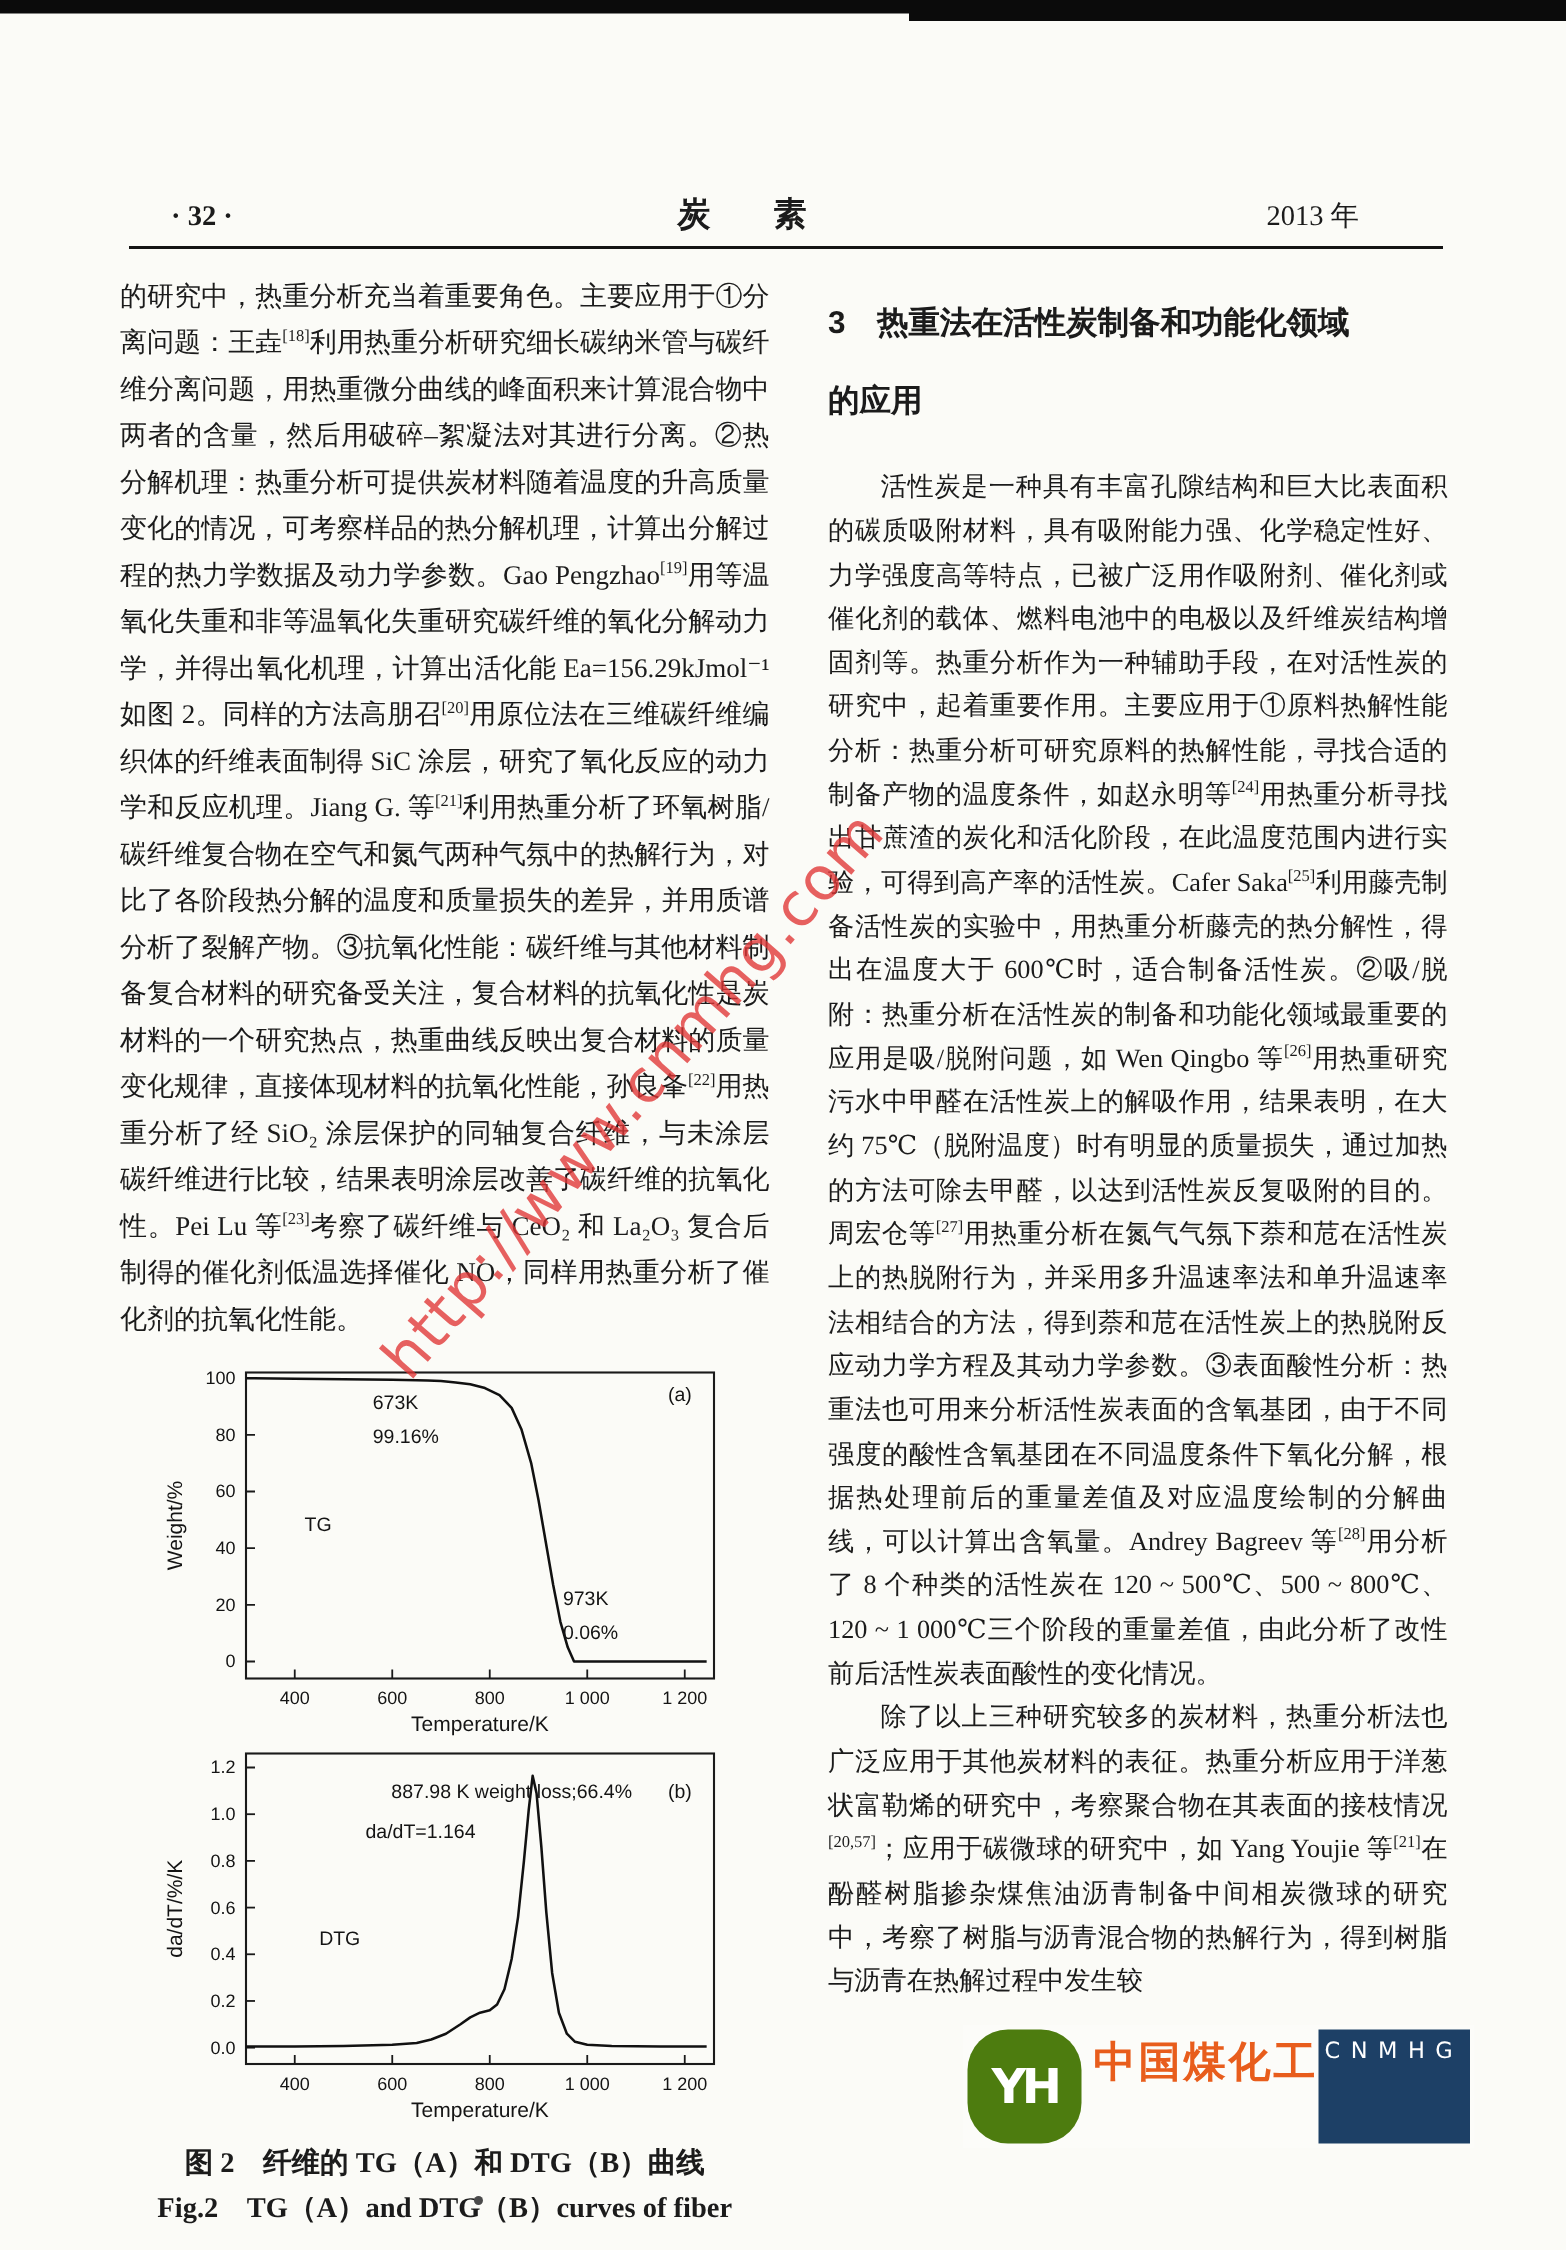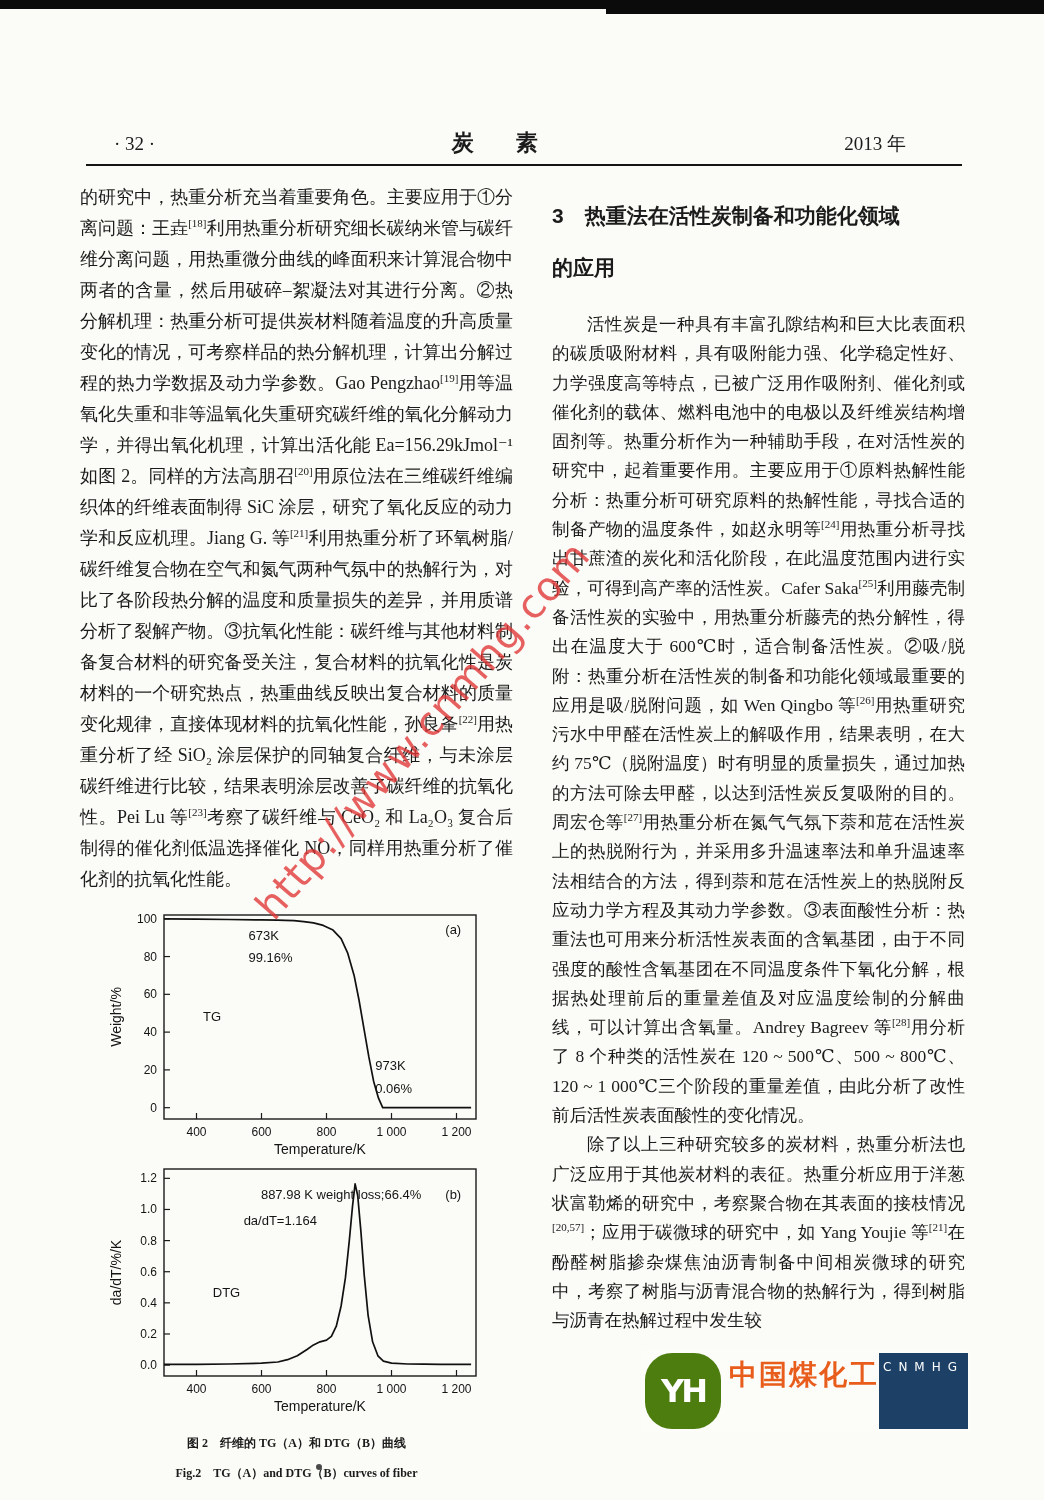--- a/index.html
+++ b/index.html
@@ -5,57 +5,57 @@
   html,body{margin:0;padding:0;background:#9a9a9a;}
   .page{position:relative;width:1044px;height:1500px;background:#fbfbf7;overflow:hidden;
         font-family:"Liberation Serif","DejaVu Serif",serif;color:#1b1b1b;}
   
   .scan-bar{position:absolute;top:0;left:0;width:100%;height:9px;background:#0b0b0b;}
   .scan-bar-right{position:absolute;top:0;right:0;width:42%;height:14px;background:#0b0b0b;}
   .scan-dot{position:absolute;left:316px;top:1464px;width:6px;height:6px;border-radius:50%;background:#4a4a4a;}
   
   .page-header{position:absolute;left:88px;top:128px;width:874px;display:flex;
                justify-content:space-between;align-items:baseline;}
-  .pg{font-size:19px;padding-left:26px;}
+  .pg{font-size:19px;padding-left:26px;font-weight:bold;}
   .journal{font-size:22px;font-weight:bold;letter-spacing:10px;}
   .year{font-size:19px;padding-right:56px;}
   .header-rule{position:absolute;left:86px;top:164px;width:876px;height:2px;background:#141414;}
   
   .col{position:absolute;}
   .col-left{left:80px;top:182px;width:433px;}
   .col-right{left:552px;top:184px;width:413px;}
   .body{margin:0;font-size:18px;line-height:31px;text-align:justify;}
   .col-right .body{font-size:17.5px;line-height:29.3px;}
   .indent{text-indent:2em;}
   sup{font-size:11px;line-height:0;}
   .heading{margin:6px 0 16px 0;font-family:"Liberation Sans","DejaVu Sans",sans-serif;
            font-weight:600;font-size:21px;line-height:52px;max-width:352px;}
   .heading.h4{margin-top:26px;}
   
   .figure{margin:12px 0 0 0;}
   .figure svg{display:block;margin:0 0 2px 26px;}
-  .figure figcaption{margin-top:12px;text-align:center;font-weight:bold;font-size:12px;line-height:30px;}
+  .figure figcaption{margin-top:12px;text-align:center;font-weight:bold;font-size:19px;line-height:30px;}
   svg text{fill:#141414;}
   svg .tick{font:12px "Liberation Sans","DejaVu Sans",sans-serif;}
   svg .ann{font:13px "Liberation Sans","DejaVu Sans",sans-serif;}
   svg .axlabel{font:14px "Liberation Sans","DejaVu Sans",sans-serif;}
   
   .watermark{position:absolute;left:246px;top:898px;transform-origin:0 0;transform:rotate(-49deg);
              font-family:"DejaVu Sans","Liberation Sans",sans-serif;font-size:40px;font-weight:500;
              color:rgba(224,52,52,0.78);letter-spacing:1px;white-space:nowrap;}
   
   .logo{position:absolute;left:642px;top:1350px;display:flex;align-items:stretch;gap:8px;
         background:rgba(252,252,250,0.78);padding:3px;}
   .logo-mark{width:76px;height:76px;background:#4d7c0f;color:#fff;display:flex;align-items:center;
              justify-content:center;font-family:"DejaVu Sans",sans-serif;font-weight:bold;
              font-size:32px;letter-spacing:-3px;border-radius:27px;}
   .logo-text{display:flex;flex-direction:row;justify-content:space-between;}
   .logo-cn{color:#e85d1c;font-family:"DejaVu Sans",sans-serif;font-weight:bold;font-size:28px;
            letter-spacing:2px;line-height:44px;}
-  .logo-en{background:#1d4066;color:#fff;font-family:"DejaVu Sans",sans-serif;font-size:12px;
+  .logo-en{background:#1d4066;color:#fff;font-family:"DejaVu Sans",sans-serif;font-size:15px;
            letter-spacing:7px;text-align:center;line-height:28px;padding:0 4px;}
 </style>
 </head>
 <body>
 
 <div class="page">
 
   <div class="scan-bar"></div>
   <div class="scan-bar-right"></div>
 

